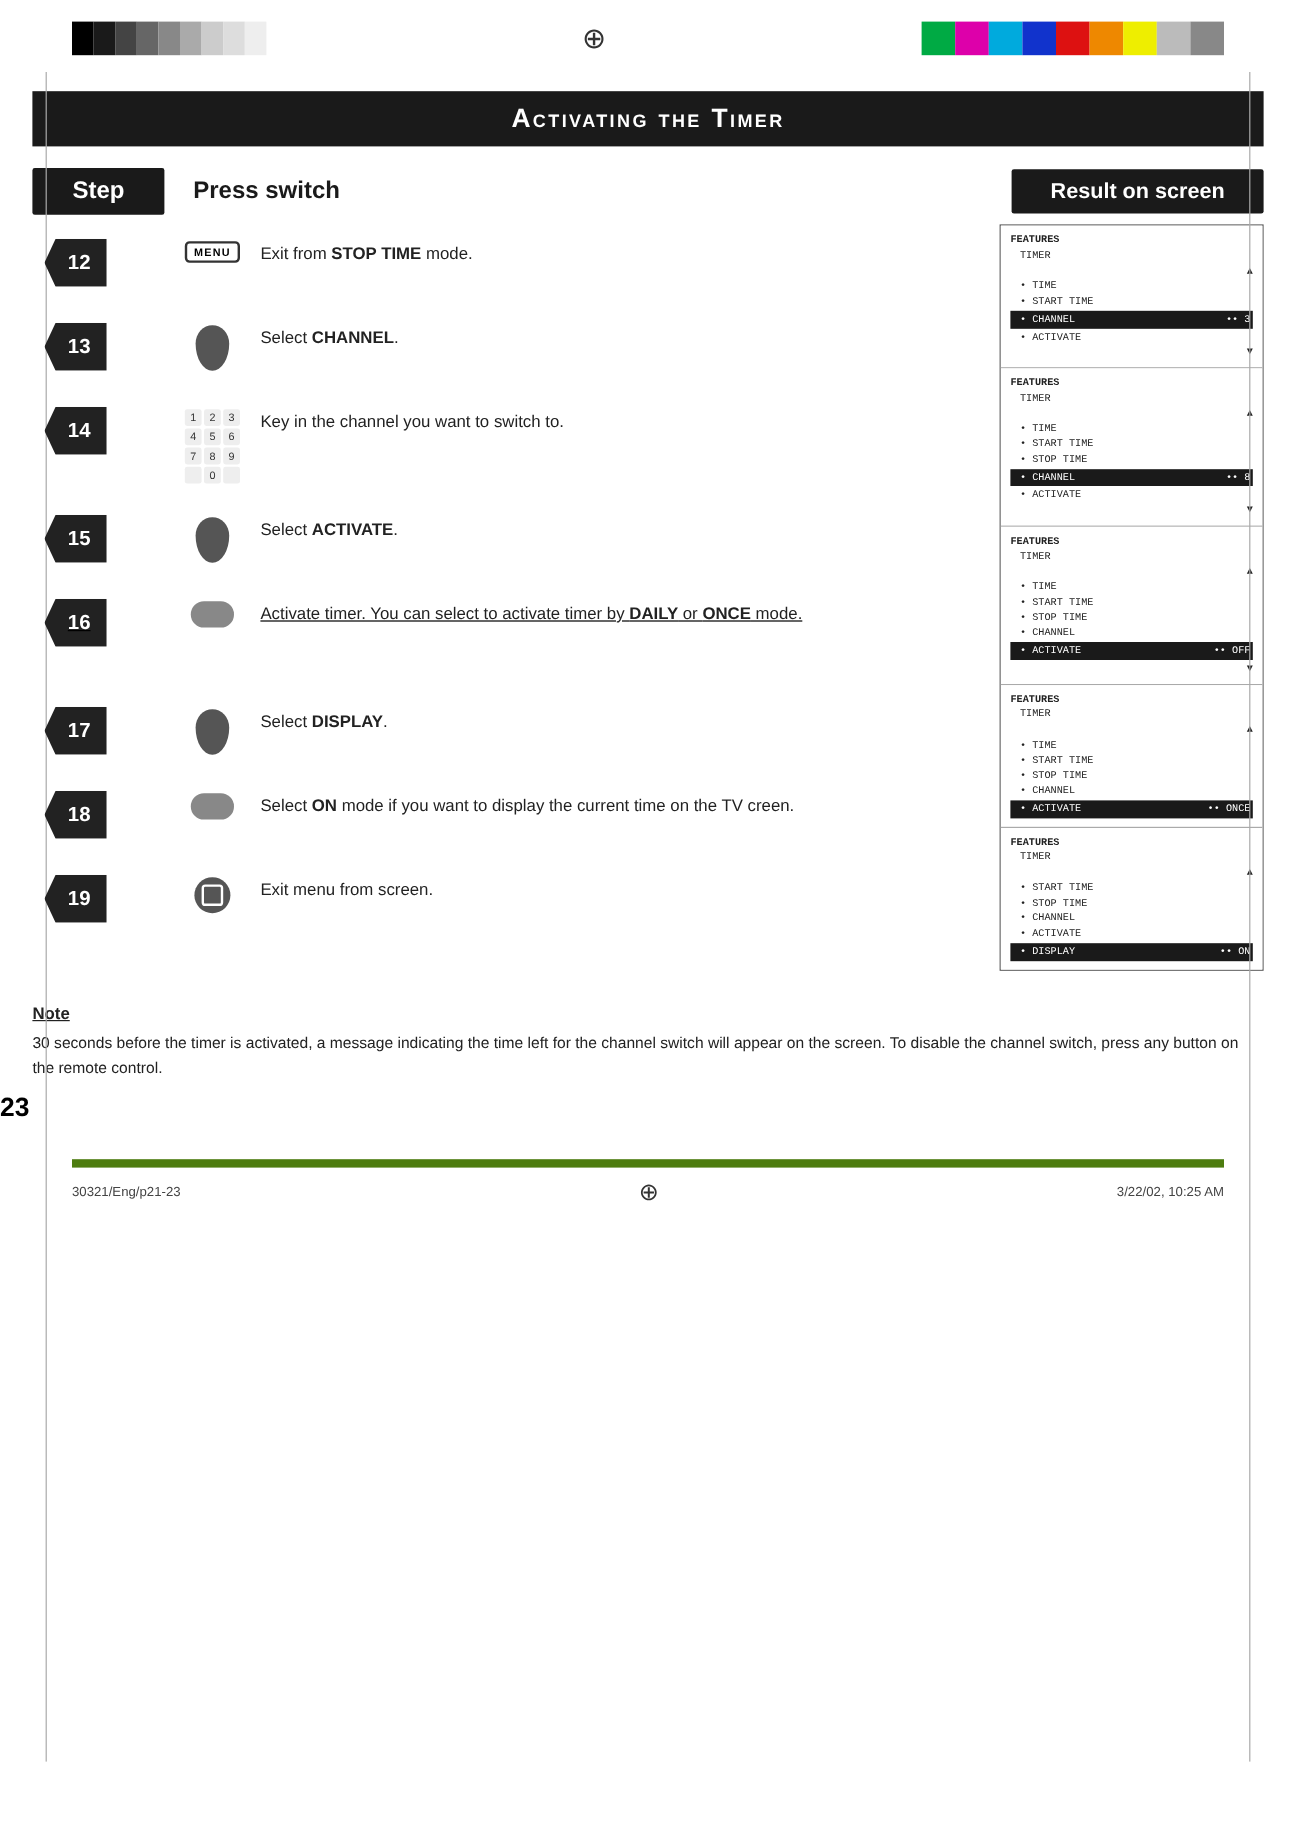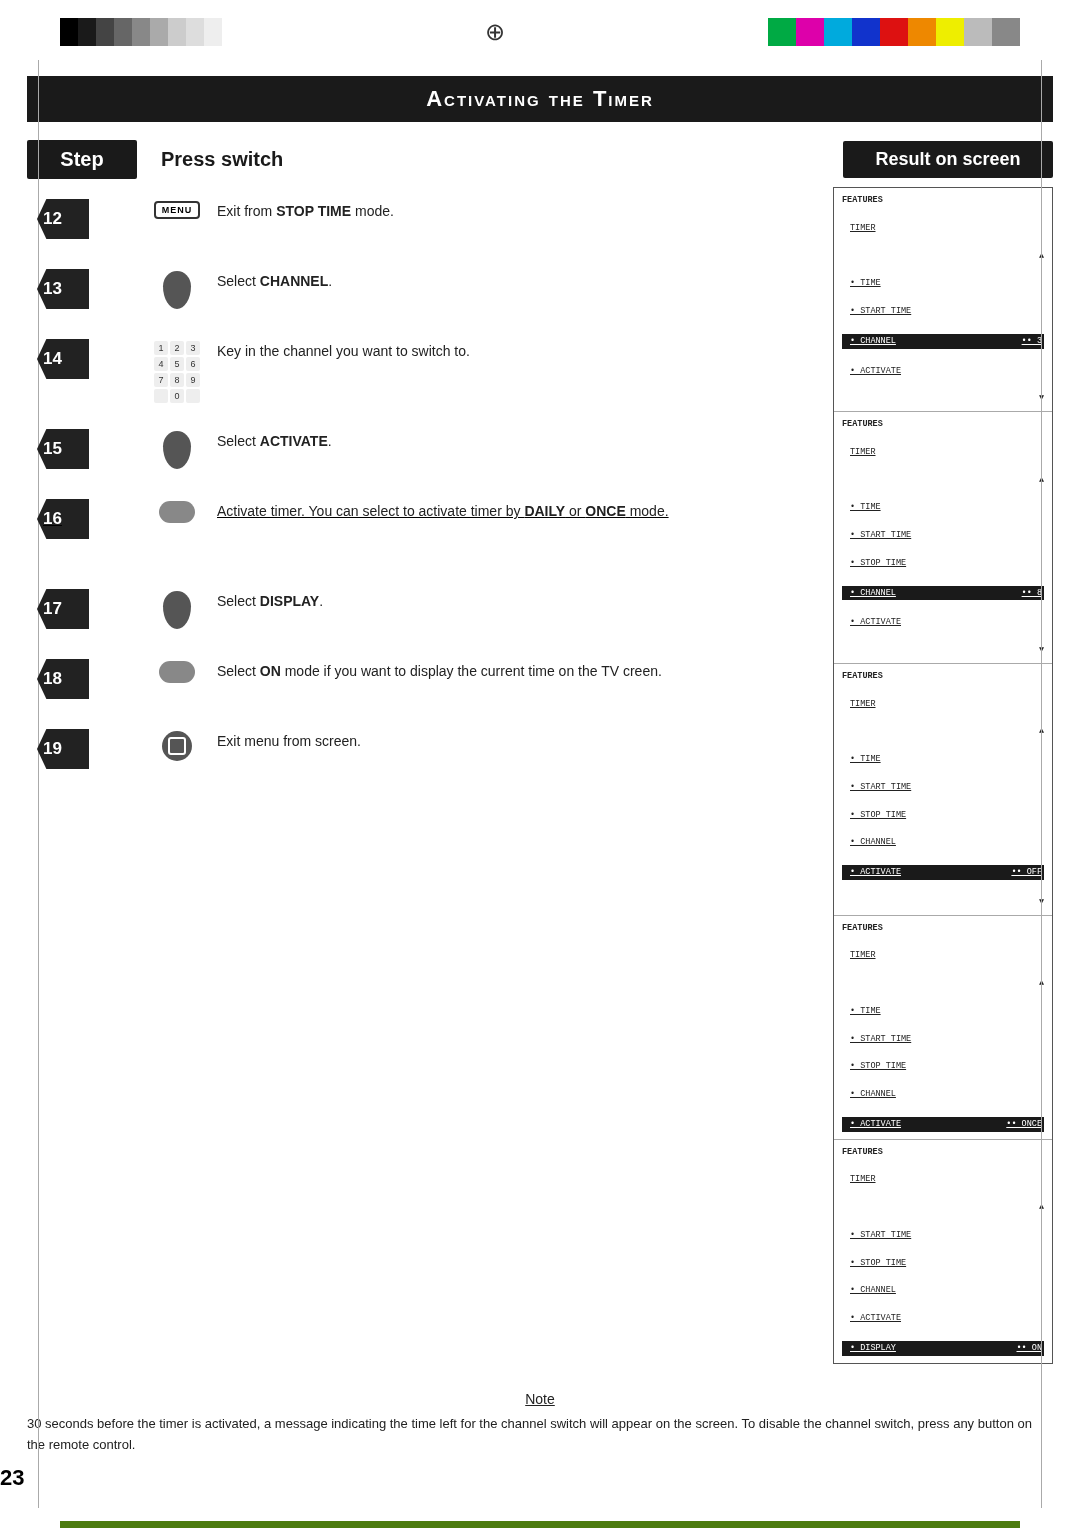--- a/index.html
+++ b/index.html
@@ -156,21 +156,21 @@
       display: flex;
       align-items: flex-start;
       justify-content: flex-start;
       padding-top: 4px;
       flex-shrink: 0;
     }
     .step-badge {
       position: relative;
       display: inline-flex;
       align-items: center;
-      justify-content: flex-start;
+      justify-content: center;
       width: 52px;
       height: 40px;
       margin-left: 10px;
     }
     .step-badge-bg {
       position: absolute;
       left: 0; top: 0; right: 0; bottom: 0;
       background: #222;
       clip-path: polygon(18% 0%, 100% 0%, 100% 100%, 18% 100%, 0% 50%);
     }
@@ -206,39 +206,37 @@
       background: #fff;
       border-bottom: 1px solid #aaa;
       padding: 6px 8px;
       font-family: 'Courier New', Courier, monospace;
       font-size: 8.5px;
       color: #222;
       line-height: 1.5;
       display: flex;
       flex-direction: column;
       justify-content: flex-start;
-      gap: 15px;
     }
     .screen-panel:last-child {
       border-bottom: none;
     }
     .screen-line {
       display: flex;
       align-items: center;
       white-space: nowrap;
     }
     .screen-line.highlighted {
       background: #1a1a1a;
       color: #fff;
       padding: 1px 2px;
       margin: 1px 0;
     }
     .screen-line.indent {
       padding-left: 8px;
-      text-decoration: underline;
     }
 
     
     
     .icon-menu {
       background: #fff;
       border: 2px solid #333;
       border-radius: 4px;
       padding: 2px 6px;
       font-size: 9px;
@@ -298,25 +296,24 @@
     }
 
     
     .note-section {
       margin-top: 24px;
       font-size: 13px;
       color: #222;
       line-height: 1.6;
     }
     .note-title {
-      font-weight: normal;
+      font-weight: bold;
       font-size: 14px;
       text-decoration: underline;
       margin-bottom: 4px;
-      text-align: center;
     }
 
     
     .bottom-bar {
       display: flex;
       justify-content: space-between;
       align-items: center;
       margin: 30px 60px 0;
       padding: 8px 0;
       border-top: 7px solid #4d7c0f;

